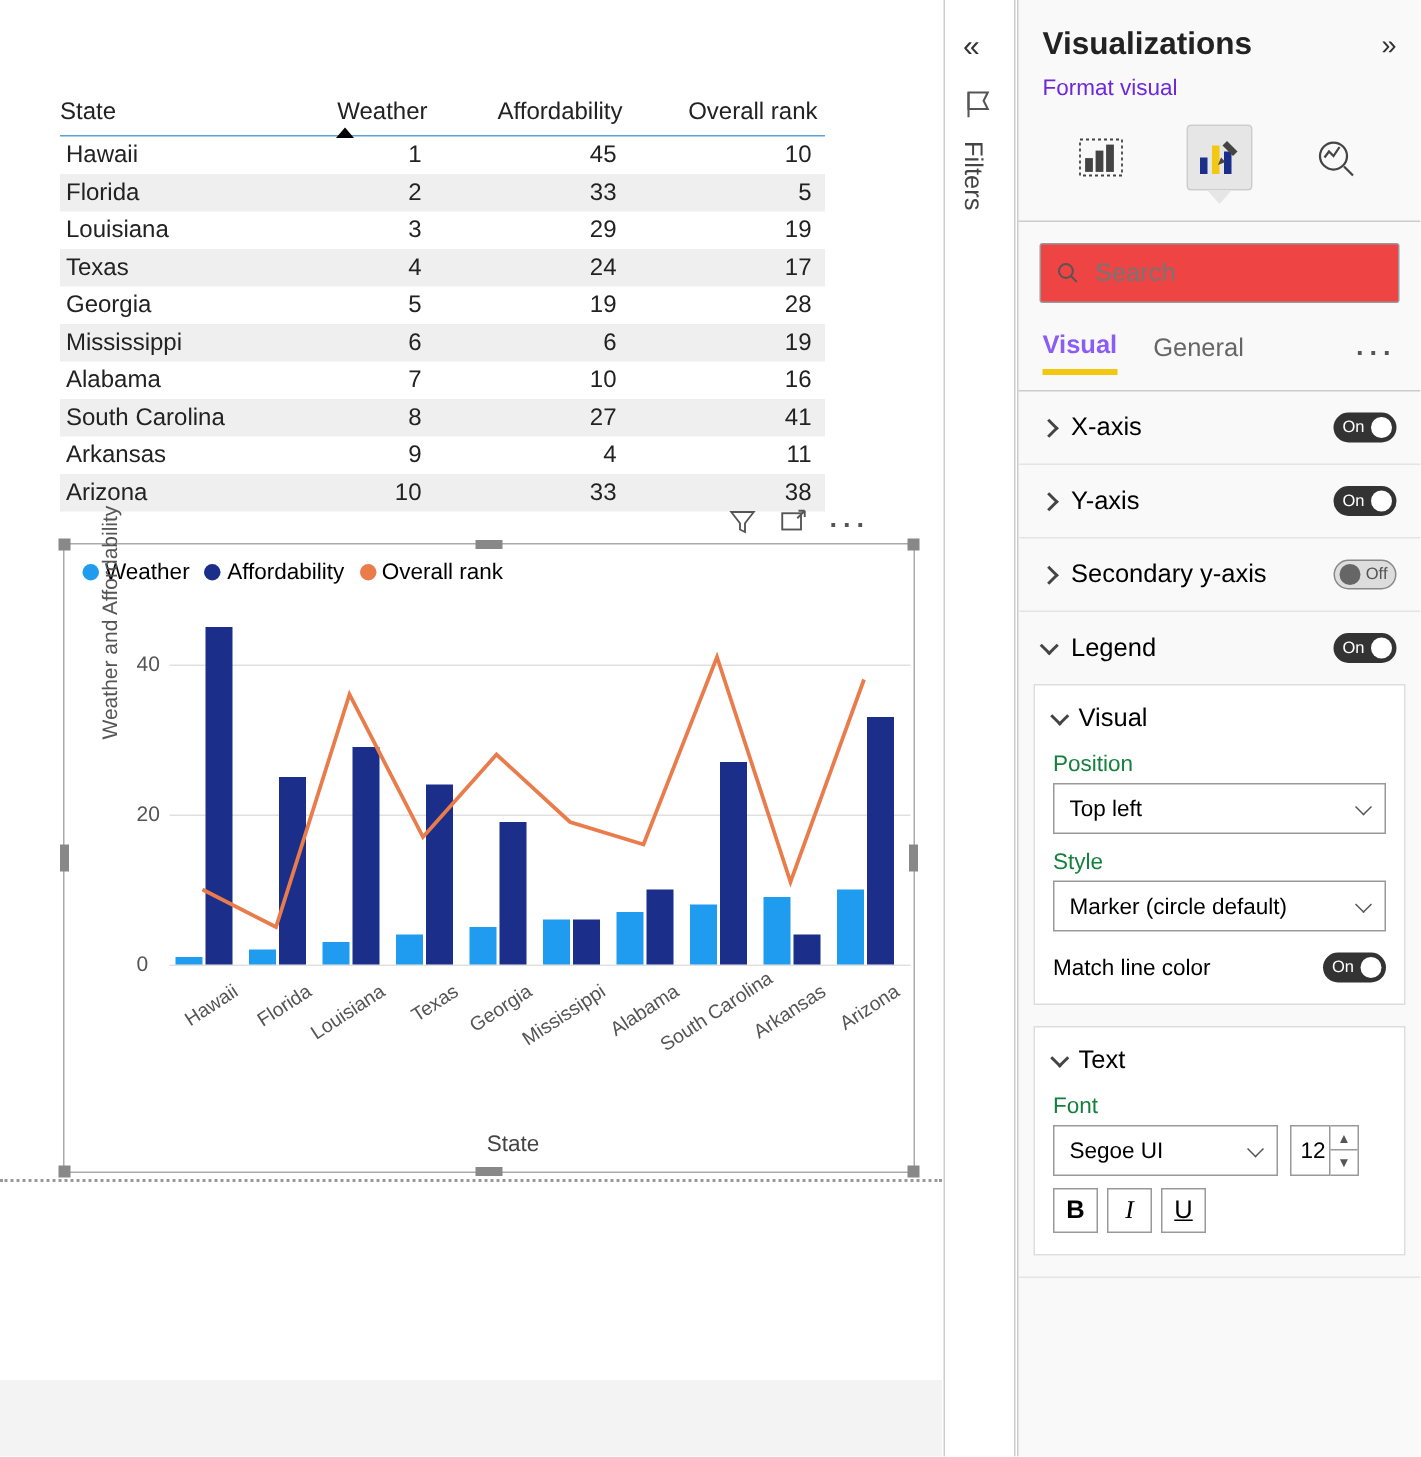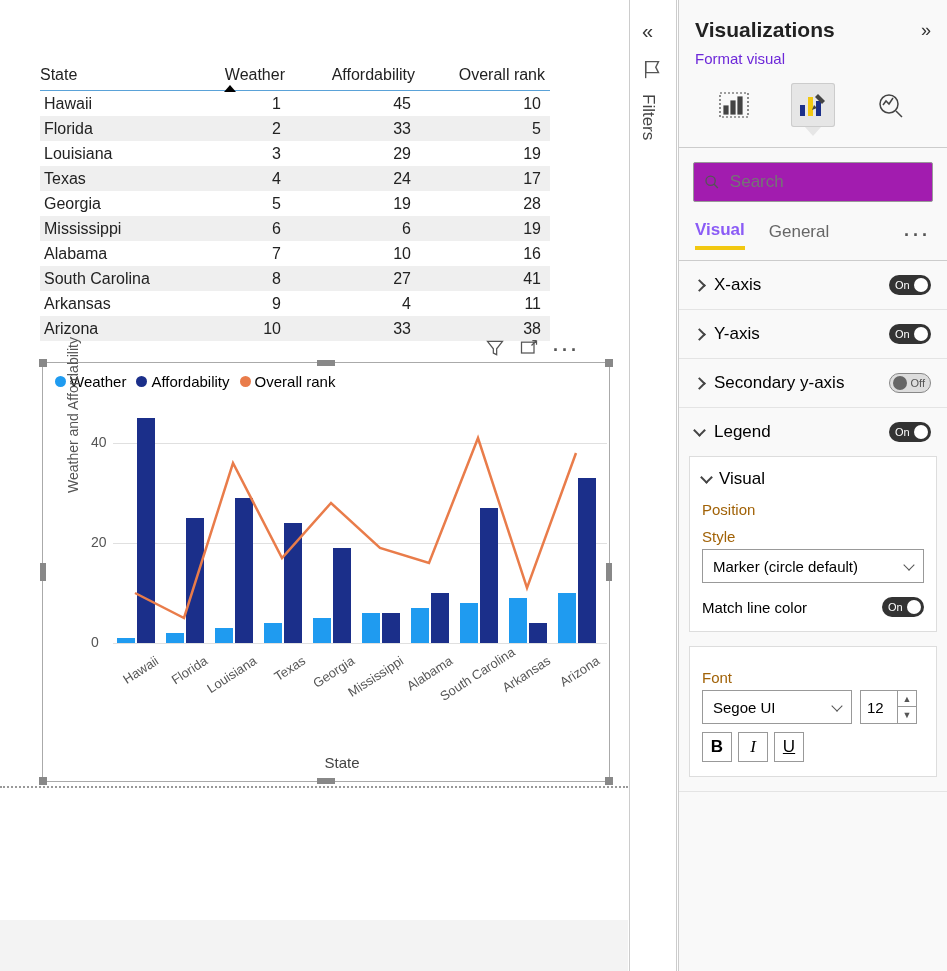--- a/index.html
+++ b/index.html
@@ -66,21 +66,21 @@
 .panel-title { font-size: 21px; font-weight: 600; color: #222; }
 .expand-icon { font-size: 18px; color: #333; }
 .subtitle { padding: 0 16px 10px; font-size: 15px; color: #6d28d9; }
 
 .mode-icons { display: flex; justify-content: space-around; padding: 6px 16px 0; }
 .mode-icon { width: 44px; height: 44px; display: flex; align-items: center; justify-content: center; border-radius: 3px; cursor: pointer; }
 .mode-icon.active { background: #e6e6e6; box-shadow: inset 0 0 0 1px #ccc; position: relative; }
 .mode-icon.active::after { content: ""; position: absolute; bottom: -9px; left: 50%; transform: translateX(-50%); width: 0; height: 0; border-left: 8px solid transparent; border-right: 8px solid transparent; border-top: 9px solid #e6e6e6; }
 .panel-divider { border-top: 1px solid #ccc; margin-top: 20px; }
 
-.search-box { margin: 14px 14px 10px; background: #a21caf; border: 1px solid #999; border-radius: 2px; height: 40px; display: flex; align-items: center; padding: 0 10px; gap: 10px; }
+.search-box { margin: 14px 14px 10px; background: #ef4444; border: 1px solid #999; border-radius: 2px; height: 40px; display: flex; align-items: center; padding: 0 10px; gap: 10px; }
 .search-box input { border: none; outline: none; font-size: 17px; width: 100%; background: transparent; }
 
 .tabs { display: flex; gap: 24px; padding: 8px 16px 0; align-items: center; }
 .tab { font-size: 17px; color: #666; padding-bottom: 6px; cursor: pointer; }
 .tab.active { color: #8b5cf6; font-weight: 600; border-bottom: 4px solid #f2c811; }
 .tab-more { margin-left: auto; letter-spacing: 3px; font-size: 18px; color: #555; cursor: pointer; font-weight: bold; }
 .tab-divider { border-top: 1px solid #ccc; margin-top: 10px; }
 
 .acc { border-bottom: 1px solid #e4e4e4; }
 .acc-row { display: flex; align-items: flex-end; padding: 14px 16px; font-size: 17px; justify-content: space-between; cursor: pointer; }
@@ -90,27 +90,27 @@
 .toggle .knob { width: 14px; height: 14px; border-radius: 50%; background: #fff; position: absolute; }
 .toggle.on .knob { right: 3px; }
 .toggle.off { background: #ddd; border: 1px solid #888; }
 .toggle.off .knob { left: 3px; background: #666; }
 .toggle-label { font-size: 11px; color: #fff; position: absolute; }
 .toggle.on .toggle-label { left: 6px; }
 .toggle.off .toggle-label { right: 5px; color: #555; }
 
 .sub-card { margin: 0 10px 14px; background: #fff; border: 1px solid #ddd; padding: 12px 12px 14px; }
 .sub-card-head { display: flex; align-items: center; gap: 8px; font-size: 17px; margin-bottom: 12px; cursor: pointer; }
-.field-label { font-size: 15px; color: #a16207; margin-top: 10px; margin-bottom: 4px; }
+.field-label { font-size: 15px; color: #15803d; margin-top: 10px; margin-bottom: 4px; }
 .select { border: 1px solid #999; background: #fff; height: 34px; display: flex; align-items: center; justify-content: space-between; padding: 0 10px; font-size: 15px; cursor: pointer; }
 
 .font-row { display: flex; gap: 8px; }
 .font-name { flex: 1; }
 .font-size { width: 64px; display: flex; }
-.font-size input { width: 38px; border: 1px solid #999; text-align: left; padding-left: 6px; font-size: 15px; }
+.font-size input { width: 27px; border: 1px solid #999; text-align: left; padding-left: 6px; font-size: 15px; }
 .spinner { display: flex; flex-direction: column; border: 1px solid #999; border-left: none; }
 .spinner .sp { width: 18px; height: 16px; display: flex; align-items: center; justify-content: center; font-size: 9px; cursor: pointer; color: #555; }
 .spinner .sp:first-child { border-bottom: 1px solid #999; }
 
 .style-row { display: flex; gap: 6px; margin-top: 8px; }
 .style-btn { width: 30px; height: 30px; border: 1px solid #999; display: flex; align-items: center; justify-content: center; font-size: 17px; cursor: pointer; background: #fff; }
 .style-btn.bold { font-weight: 800; }
 .style-btn.italic { font-style: italic; font-family: serif; }
 .style-btn.underline { text-decoration: underline; }
 
@@ -398,35 +398,43 @@
           <span class="knob"></span>
         </div>
     </div>
 
     <div class="sub-card">
       <div class="sub-card-head">
           <span class="chev chev-down"></span>
           <span>Visual</span>
         </div>
       <div class="field-label">Position</div>
+      <div class="select">
+          <span>Top left</span>
+          <span class="chev-select"></span>
+        </div>
       <div class="field-label">Style</div>
       <div class="select">
           <span>Marker (circle default)</span>
           <span class="chev-select"></span>
         </div>
       <div style="display:flex;justify-content:space-between;align-items:center;margin-top:14px">
         <span style="font-size:15px">Match line color</span>
         <div class="toggle on">
             <span class="toggle-label">On</span>
             <span class="knob"></span>
           </div>
       </div>
     </div>
 
     <div class="sub-card">
+      <div class="sub-card-head">
+          <span class="chev chev-down"></span>
+          <span>Text</span>
+        </div>
       <div class="field-label">Font</div>
       <div class="font-row">
         <div class="select font-name">
             <span>Segoe UI</span>
             <span class="chev-select"></span>
           </div>
         <div class="font-size">
           <input value="12" style="">
           <div class="spinner">
             <div class="sp">▲</div>

